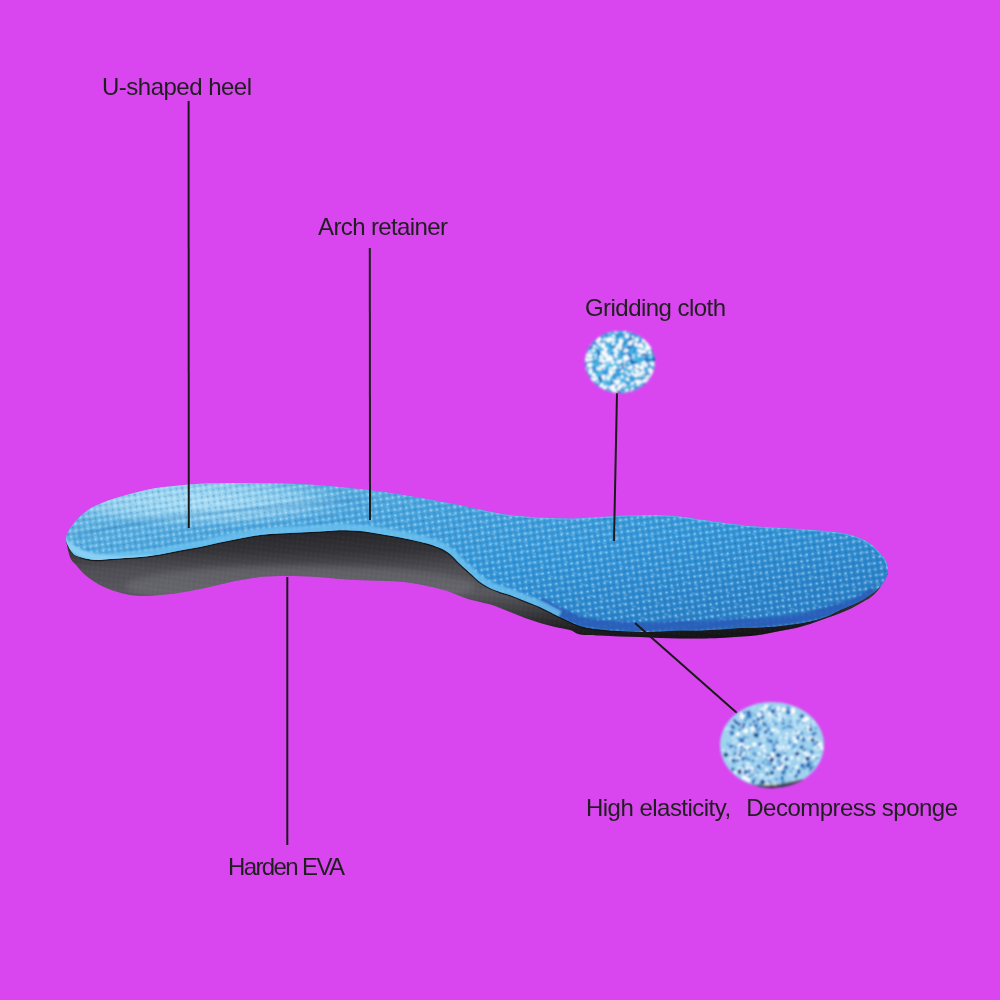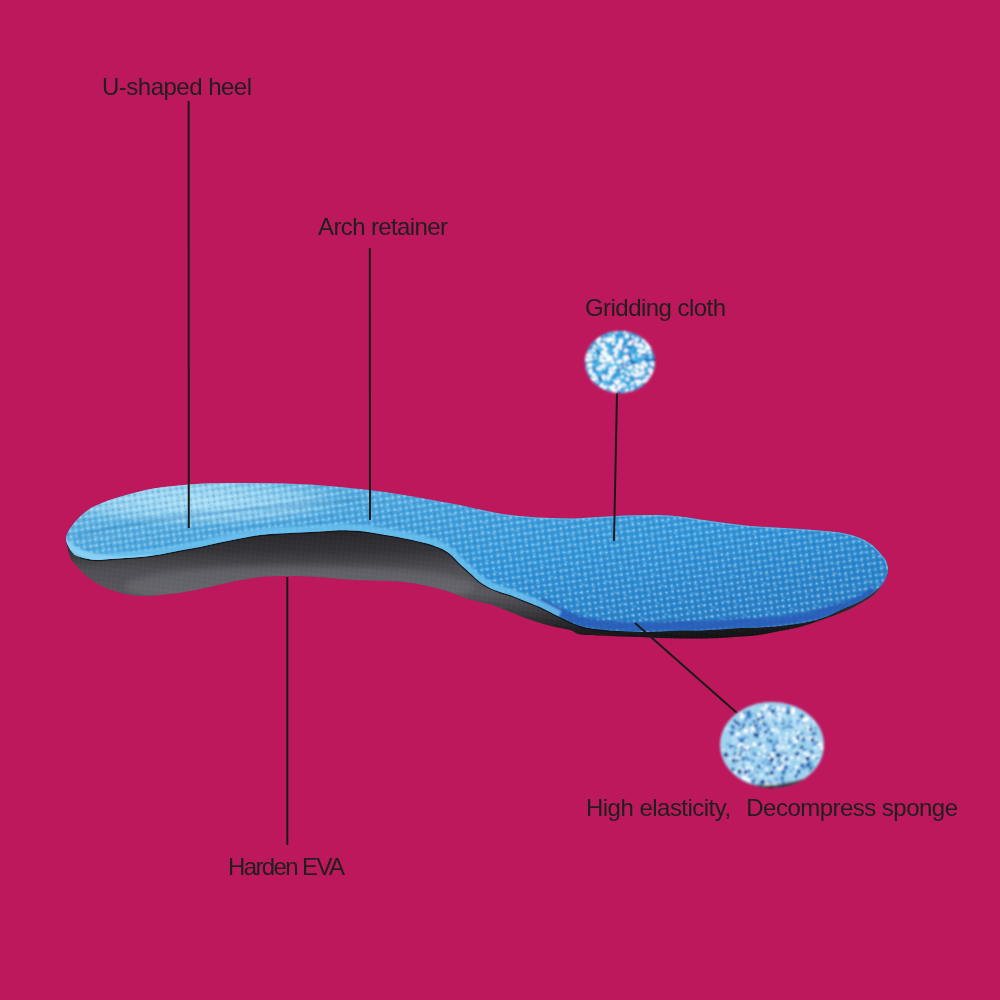--- a/index.html
+++ b/index.html
@@ -1,15 +1,15 @@
 <!DOCTYPE html>
 <html><head><meta charset="utf-8">
 <style>
 html,body{margin:0;padding:0;background:#ffffff;}
-#page{position:relative;width:1000px;height:1000px;background:#be185d;overflow:hidden;
+#page{position:relative;width:1000px;height:1000px;background:#d946ef;overflow:hidden;
 font-family:"Liberation Sans",sans-serif;}
 svg{position:absolute;left:0;top:0;}
 </style></head>
 <body>
 <div id="page">
 <svg width="1000" height="1000" viewBox="0 0 1000 1000">
 <defs>
 <linearGradient id="gBlue" x1="0" y1="0" x2="1" y2="1">
  <stop offset="0" stop-color="#94d2ee"></stop>
           <stop offset=".14" stop-color="#62b4e2"></stop>

